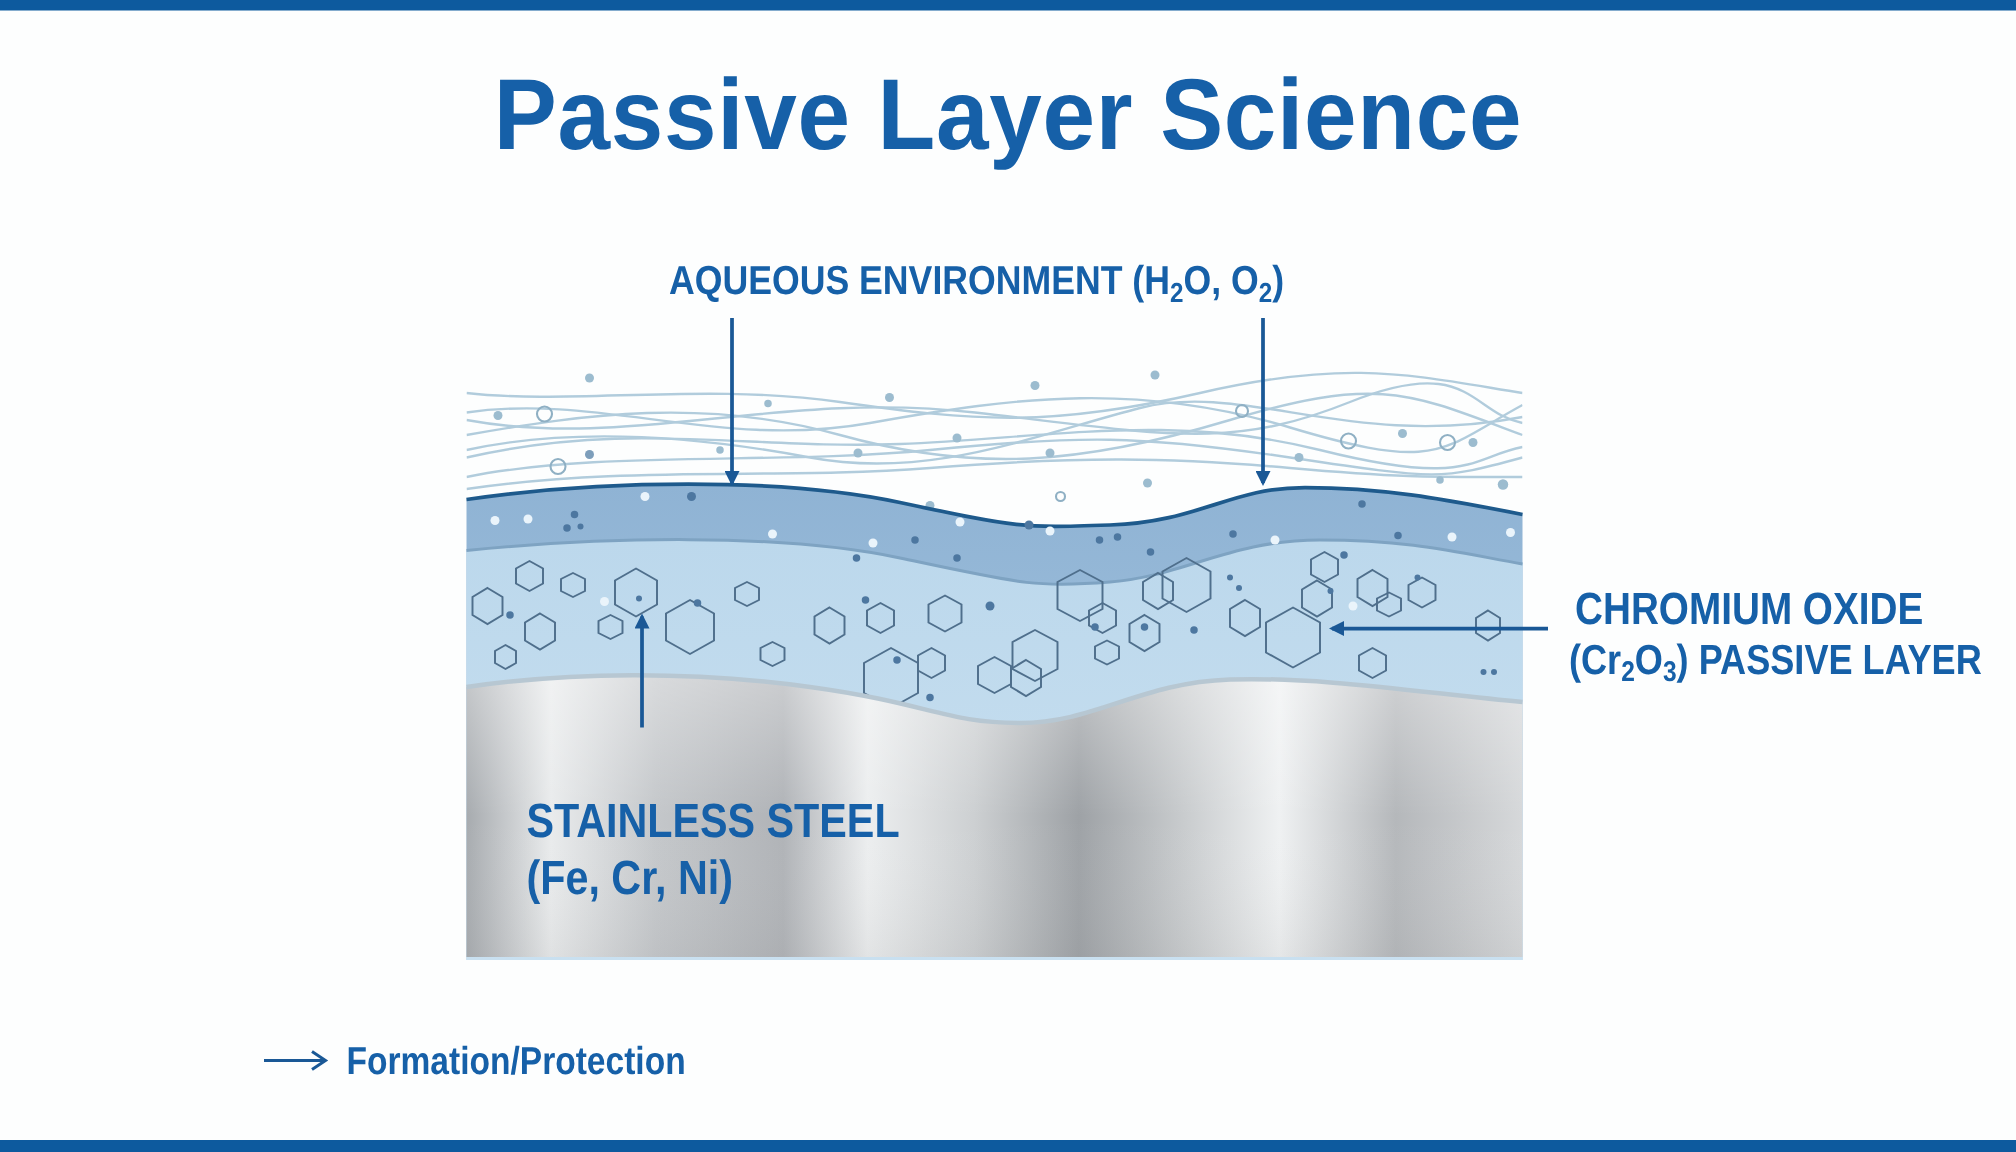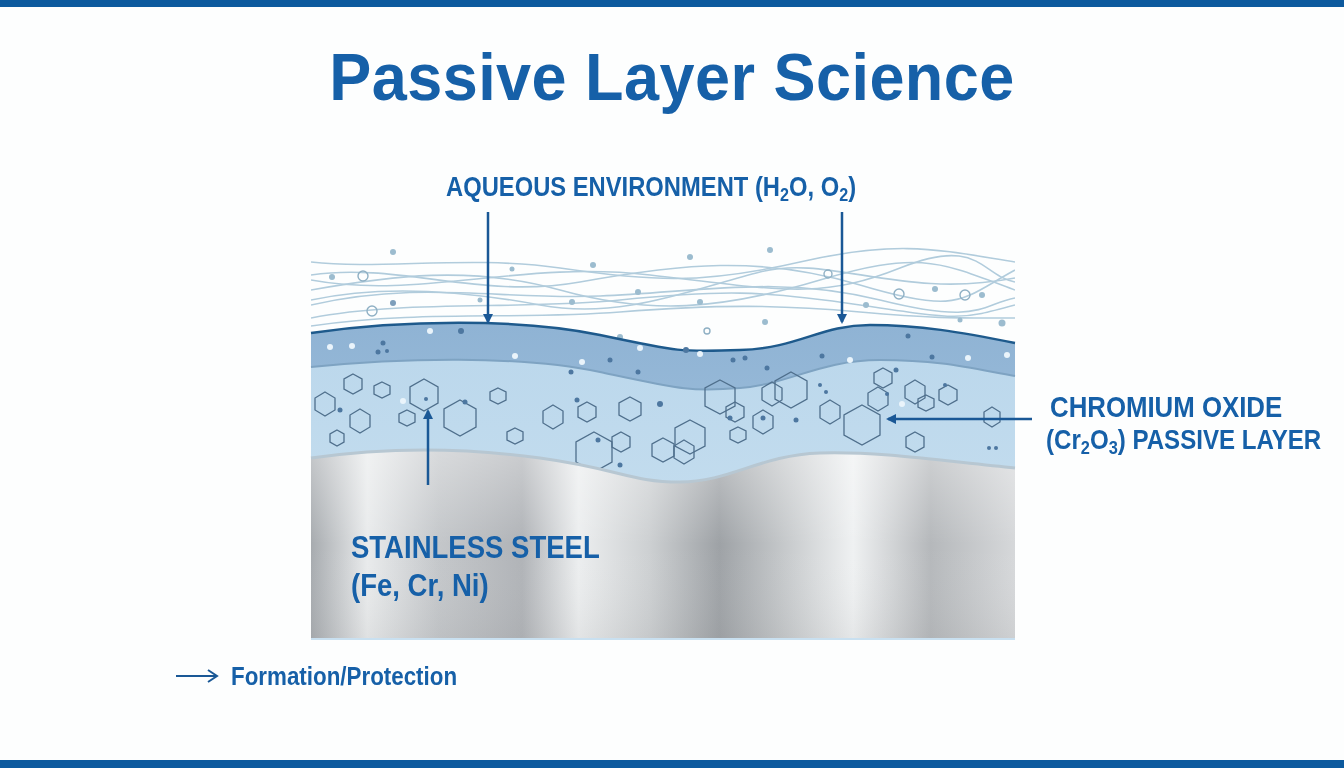--- a/index.html
+++ b/index.html
@@ -19,21 +19,21 @@
   .label {
     position: absolute; color: #1660a8; font-weight: bold; white-space: nowrap;
     transform-origin: 0 0;
   }
   .label sub { font-size: 0.68em; vertical-align: -0.28em; line-height: 0; }
   .lbl-aqueous { left: 446px; top: 172px; font-size: 27px; transform: scaleX(0.88); }
   .lbl-chrom1 { left: 1050px; top: 390px; font-size: 30px; transform: scaleX(0.86); }
   .lbl-chrom2 { left: 1046px; top: 424px; font-size: 28px; transform: scaleX(0.86); }
   .lbl-steel1 { left: 351px; top: 529px; font-size: 32px; transform: scaleX(0.86); }
   .lbl-steel2 { left: 351px; top: 567px; font-size: 32px; transform: scaleX(0.86); }
-  .legend { position: absolute; left: 175px; top: 660px; height: 32px; display: flex; align-items: center; }
+  .legend { position: absolute; left: 175px; top: 691px; height: 32px; display: flex; align-items: center; }
   .legend-text { color: #1660a8; font-weight: bold; font-size: 26px; transform: scaleX(0.86); transform-origin: 0 50%; margin-left: 12px; white-space: nowrap; }
   svg.diagram { position: absolute; left: 0; top: 0; }
 </style>
 </head>
 <body>
 
 <div class="bar top"></div>
 
 <div class="title">Passive Layer Science</div>
 

